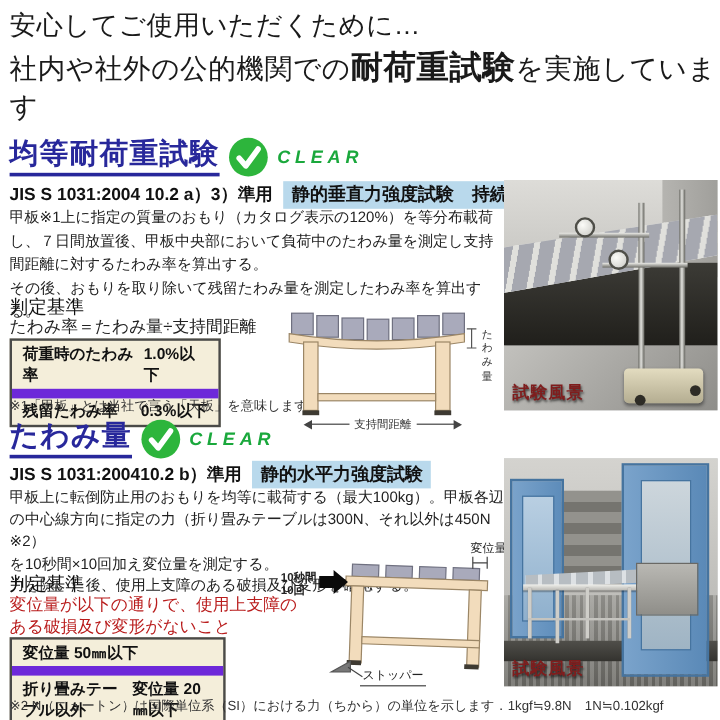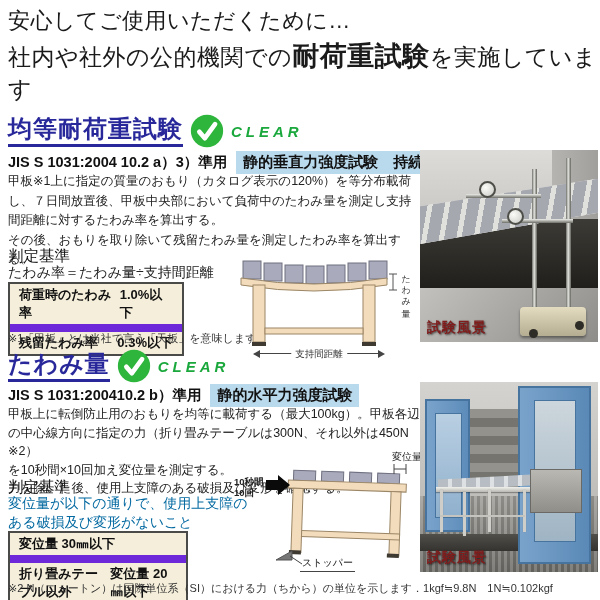--- a/index.html
+++ b/index.html
@@ -21,21 +21,21 @@
   .clear-txt{font-size:15px;font-style:italic;font-weight:700;color:#1aa83c;letter-spacing:4px;}
   .check-icon{width:34px;height:34px;flex:0 0 auto;}
 
   .jis-row{display:flex;align-items:center;gap:9px;font-weight:700;}
   .jis-label{font-size:14.5px;color:#111;}
   .jis-highlight{font-size:15px;background:#b9d9ec;padding:2px 7px;color:#111;}
 
   .body-text{font-size:12.5px;line-height:19.5px;color:#222;width:415px;}
   .crit-head{font-size:15.5px;font-weight:400;color:#111;}
   .formula{font-size:14px;color:#222;}
-  .crit-text{font-size:14px;line-height:19px;color:#0369a1;}
+  .crit-text{font-size:14px;line-height:19px;color:#b91c1c;}
   .note{font-size:11px;color:#333;}
   .footnote{left:8px;top:581px;font-size:11px;color:#333;}
 
   
   .ctable{border:2px solid #4a4a48;background:#f4eeda;}
   .crow{display:flex;justify-content:space-between;align-items:center;padding:2px 9px;font-size:13px;font-weight:600;color:#111;}
   .crow + .crow{border-top:8px solid #6d28d9;}
   .table1{left:8px;top:282px;width:172px;}
   .table2{left:8px;top:531px;width:176px;}
 
@@ -224,21 +224,21 @@
 の中心線方向に指定の力（折り畳みテーブルは300N、それ以外は450N ※2）
 を10秒間×10回加え変位量を測定する。
 力を除いた後、使用上支障のある破損及び変形を確認する。</div>
 
   <div class="abs crit-head" style="left:8px;top:477px;">判定基準</div>
   <div class="abs crit-text pre" style="left:8px;top:494px;">変位量が以下の通りで、使用上支障の
 ある破損及び変形がないこと</div>
 
   <div class="abs ctable table2">
     <div class="crow">
-      <span>変位量 30㎜以下</span>
+      <span>変位量 50㎜以下</span>
     </div>
     <div class="crow">
       <span>折り畳みテーブル以外</span>
       <span>変位量 20㎜以下</span>
     </div>
   </div>
 
   <div class="abs diagram" id="diagram2">
     <svg width="190" height="128" viewBox="0 0 190 128">
       <g transform="rotate(2 113 70)">

